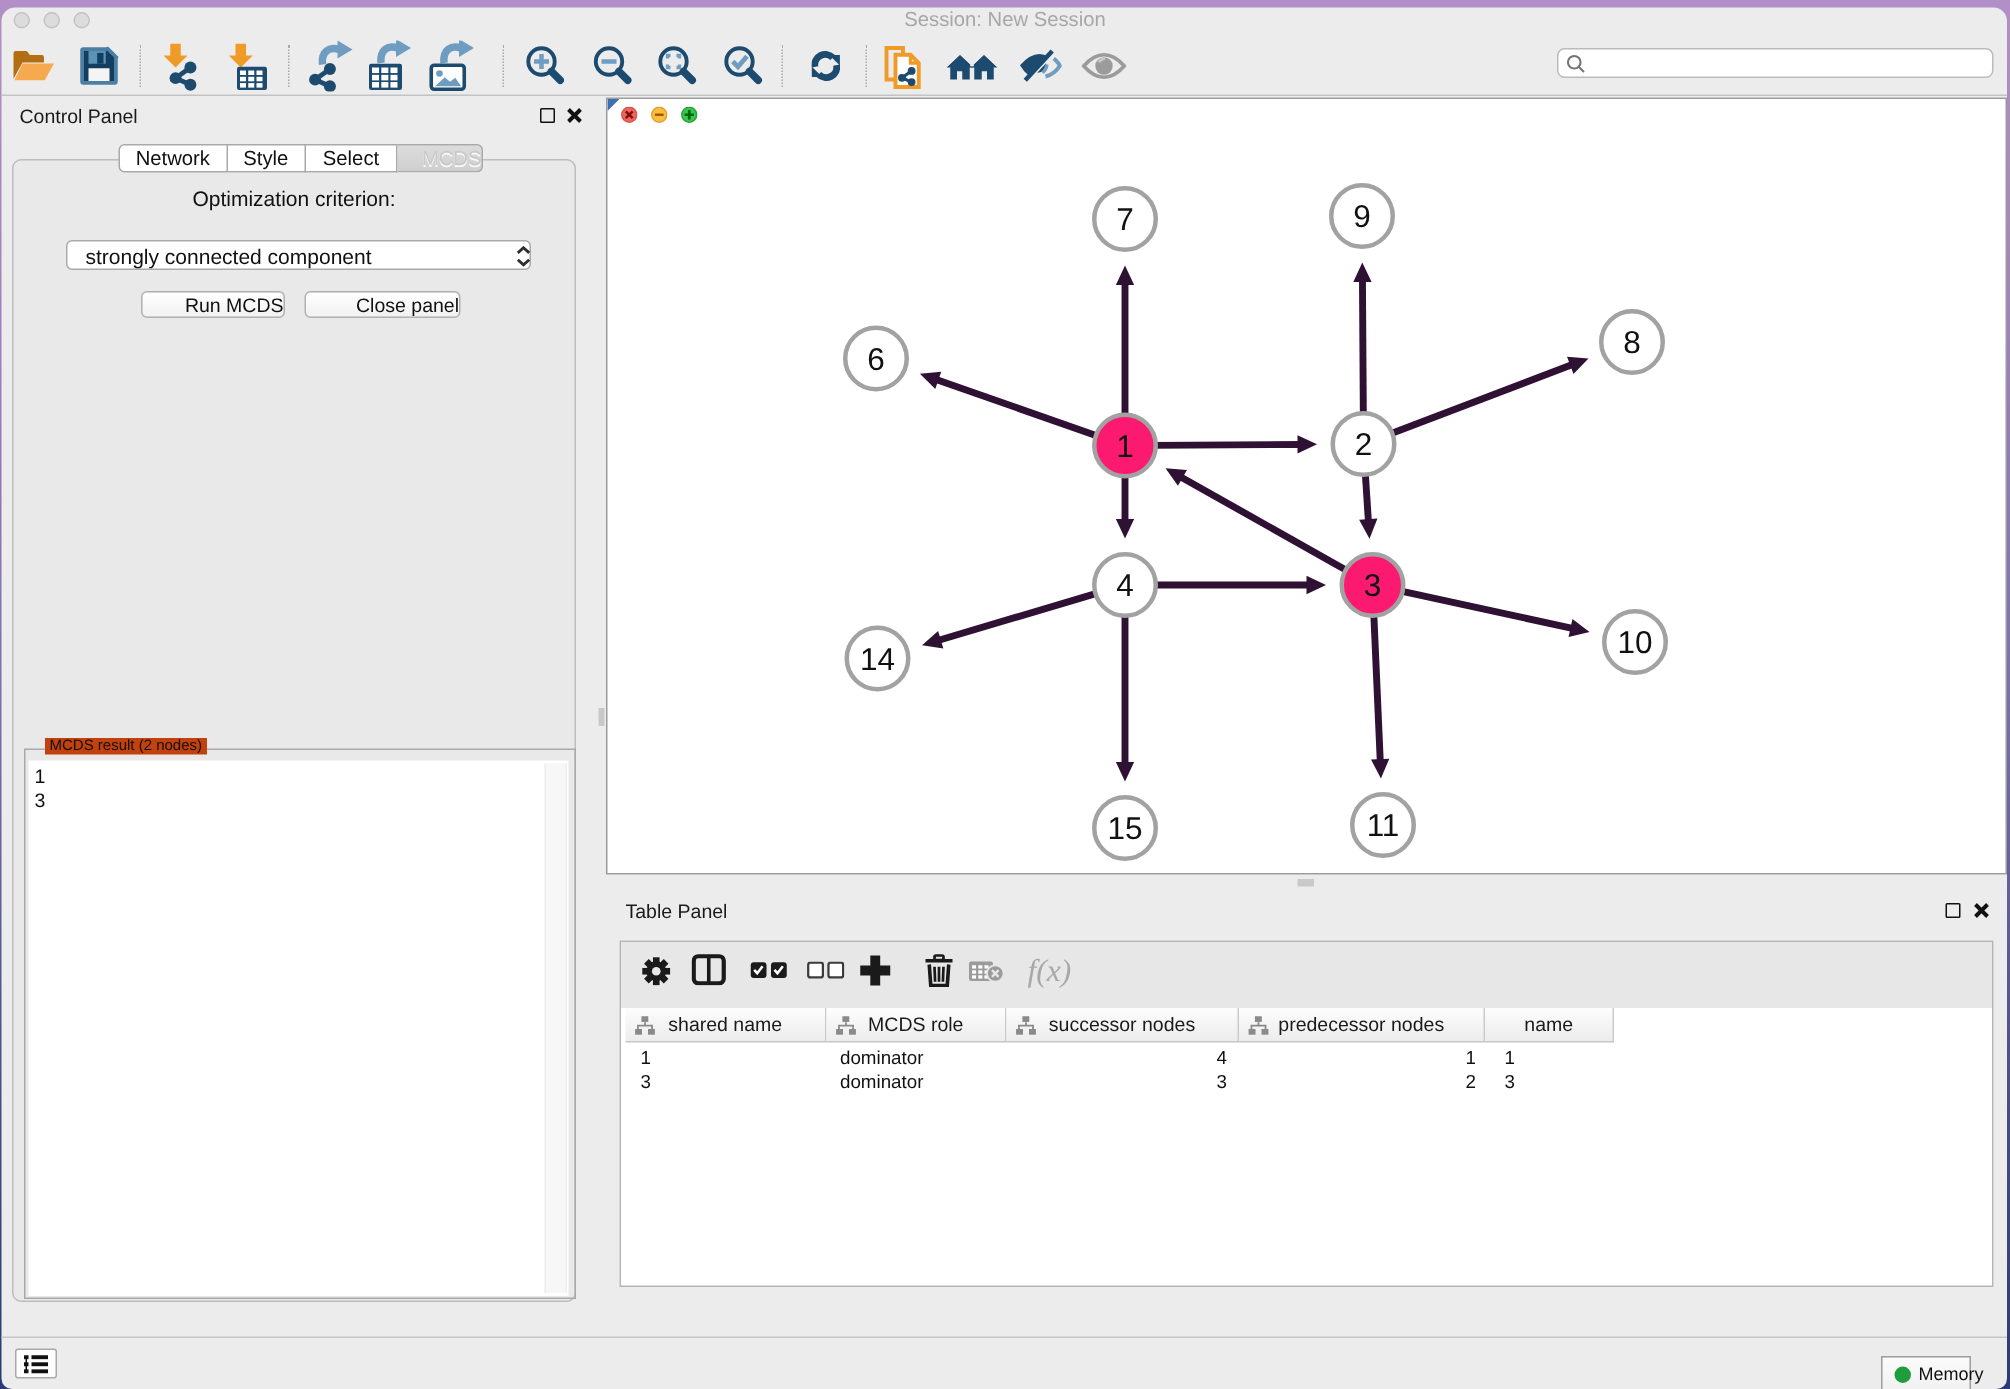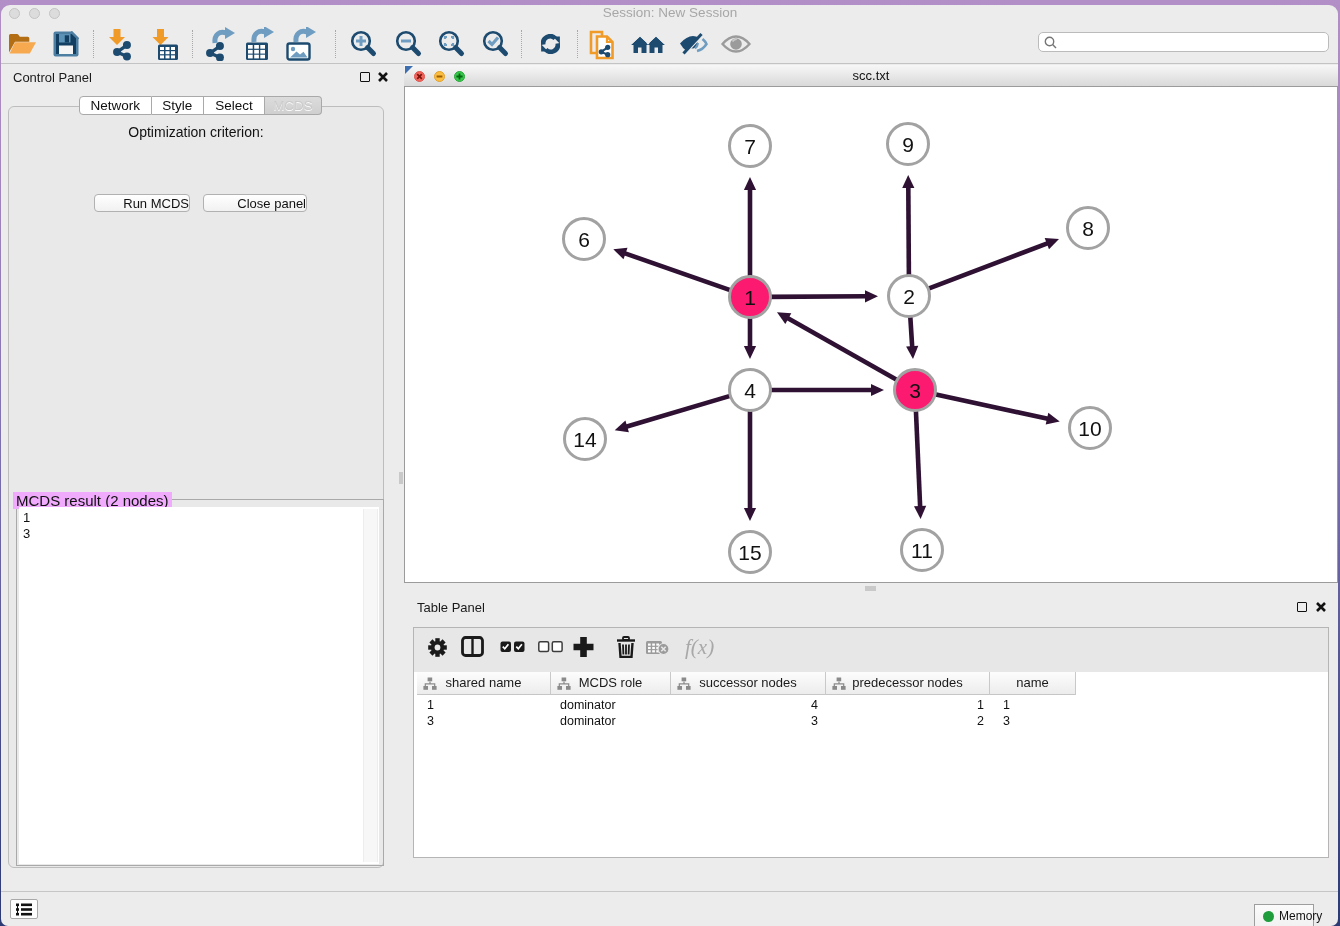--- a/index.html
+++ b/index.html
@@ -17,33 +17,33 @@
   .toolbar{position:absolute;left:0;top:28px;width:1340px;height:35px;border-bottom:1px solid #c3c3c3;}
   .sep{position:absolute;top:30px;height:28px;width:0;border-left:1px dotted #a9a9a9;}
   .search{position:absolute;left:1038px;top:32px;width:291px;height:20px;background:#fff;
           border:1px solid #bbb;border-radius:5px;box-sizing:border-box;}
   .cptitle{position:absolute;left:13px;top:70px;font-size:13px;color:#1a1a1a;}
   .icbox{position:absolute;width:10px;height:10px;border:1.6px solid #111;box-sizing:border-box;border-radius:1px;}
   .tabs{position:absolute;display:flex;}
   .tab{box-sizing:border-box;border:1px solid #a9a9a9;border-left:none;background:#fff;
        font-size:13.5px;color:#111;text-align:center;height:19px;line-height:17px;}
   .tab.first{border-left:1px solid #a9a9a9;border-radius:4px 0 0 4px;}
-  .tab.last{border-radius:0 4px 4px 0;}
+  .tab.last{border-radius:0 4px 4px 0;text-align:right;}
   .tab.sel{background:linear-gradient(#dcdcdc,#cfcfcf);color:#cacaca;text-shadow:0 1px 0 #fafafa;}
   .tabpane{position:absolute;left:8px;top:106px;width:376px;height:762px;box-sizing:border-box;
            border:1px solid #bdbdbd;border-radius:6px;background:#e9e9e9;}
   .optlabel{position:absolute;left:8px;top:124px;width:376px;text-align:center;font-size:14px;color:#111;}
   .combo{position:absolute;left:44px;top:160px;width:310px;height:20px;box-sizing:border-box;
          background:#fff;border:1px solid #a9a9a9;border-radius:4px;}
   .combo span{position:absolute;left:12px;top:1.5px;font-size:14px;color:#111;}
   .btn{position:absolute;height:18px;box-sizing:border-box;background:linear-gradient(#ffffff,#f1f1f1);
        border:1px solid #b1b1b1;border-radius:4px;font-size:13px;color:#111;text-align:right;line-height:18px;}
   .fieldset{position:absolute;left:16px;top:499px;width:368px;height:367px;box-sizing:border-box;
             border:1px solid #a9a9a9;}
-  .legend{position:absolute;left:13px;top:492px;font-size:15px;color:#111;background:#f0abfc;padding:0 3px;}
+  .legend{position:absolute;left:30px;top:492px;font-size:10px;color:#111;background:#c2410c;padding:0 3px;}
   .mcdswhite{position:absolute;left:19px;top:507px;width:360px;height:357px;background:#fff;
              font-size:13px;color:#111;line-height:16px;}
   .mcdsscroll{position:absolute;left:363px;top:509px;width:15px;height:353px;background:#f7f7f7;
               border-left:1px solid #ededed;border-right:1px solid #ededed;box-sizing:border-box;}
   .sccframe{position:absolute;left:404px;top:65px;width:934px;height:518px;box-sizing:border-box;
             border:1px solid #9b9b9b;border-bottom:1px solid #9b9b9b;background:#fff;}
   .scctitle{position:absolute;left:404px;top:65px;width:934px;height:22px;box-sizing:border-box;
             background:linear-gradient(#f7f7f7,#d9d9d9);border-bottom:1px solid #9b9b9b;
             text-align:center;font-size:13px;color:#111;line-height:21px;}
   .tptitle{position:absolute;left:417px;top:600px;font-size:13px;color:#1a1a1a;}
@@ -216,31 +216,36 @@
         <path d="M2,2 L10,10 M10,2 L2,10" stroke="#111" stroke-width="2.6"></path>
       </svg>
 <div class="tabpane"></div>
 <div class="tabs" style="left:79px;top:96px">
         <div class="tab first" style="width:72.5px">Network</div>
         <div class="tab" style="width:52.5px">Style</div>
         <div class="tab" style="width:61px">Select</div>
         <div class="tab sel last" style="width:57px">MCDS</div>
       </div>
 <div class="optlabel">Optimization criterion:</div>
+<div class="combo">
+        <span>strongly connected component</span>
+        <svg class="abs" style="left:297px;top:2.5px" width="14" height="14" viewBox="0 0 14 14">
+          <path d="M3.2,4.6 L7,1.2 L10.8,4.6 M3.2,9.2 L7,12.6 L10.8,9.2" fill="none" stroke="#2e2e2e" stroke-width="1.9"></path>
+        </svg>
+      </div>
 <div class="btn" style="left:94px;top:194px;width:96px">Run MCDS</div>
 <div class="btn" style="left:203px;top:194px;width:104px">Close panel</div>
 <div class="fieldset"></div>
 <div class="legend">MCDS result (2 nodes)</div>
 <div class="mcdswhite">
         <div style="padding:3px 0 0 4px">1<br>3</div>
       </div>
 <div class="mcdsscroll"></div>
 
 <div class="sccframe"></div>
-<div class="scctitle">scc.txt</div>
 <svg class="abs" style="left:413.5px;top:70.5px" width="11" height="11" viewBox="0 0 11 11">
         <circle cx="5.5" cy="5.5" r="5" fill="#f3655c" stroke="#d85550" stroke-width="1"></circle>
         <path d="M3.2,3.2 L7.8,7.8 M7.8,3.2 L3.2,7.8" stroke="#7e130c" stroke-width="1.7"></path>
       </svg>
 <svg class="abs" style="left:433.5px;top:70.5px" width="11" height="11" viewBox="0 0 11 11">
         <circle cx="5.5" cy="5.5" r="5" fill="#fcbe41" stroke="#e0a02c" stroke-width="1"></circle>
         <line x1="2.6" y1="5.5" x2="8.4" y2="5.5" stroke="#9a5d00" stroke-width="1.8"></line>
       </svg>
 <svg class="abs" style="left:453.5px;top:70.5px" width="11" height="11" viewBox="0 0 11 11">
         <circle cx="5.5" cy="5.5" r="5" fill="#38c74c" stroke="#28a53a" stroke-width="1"></circle>

